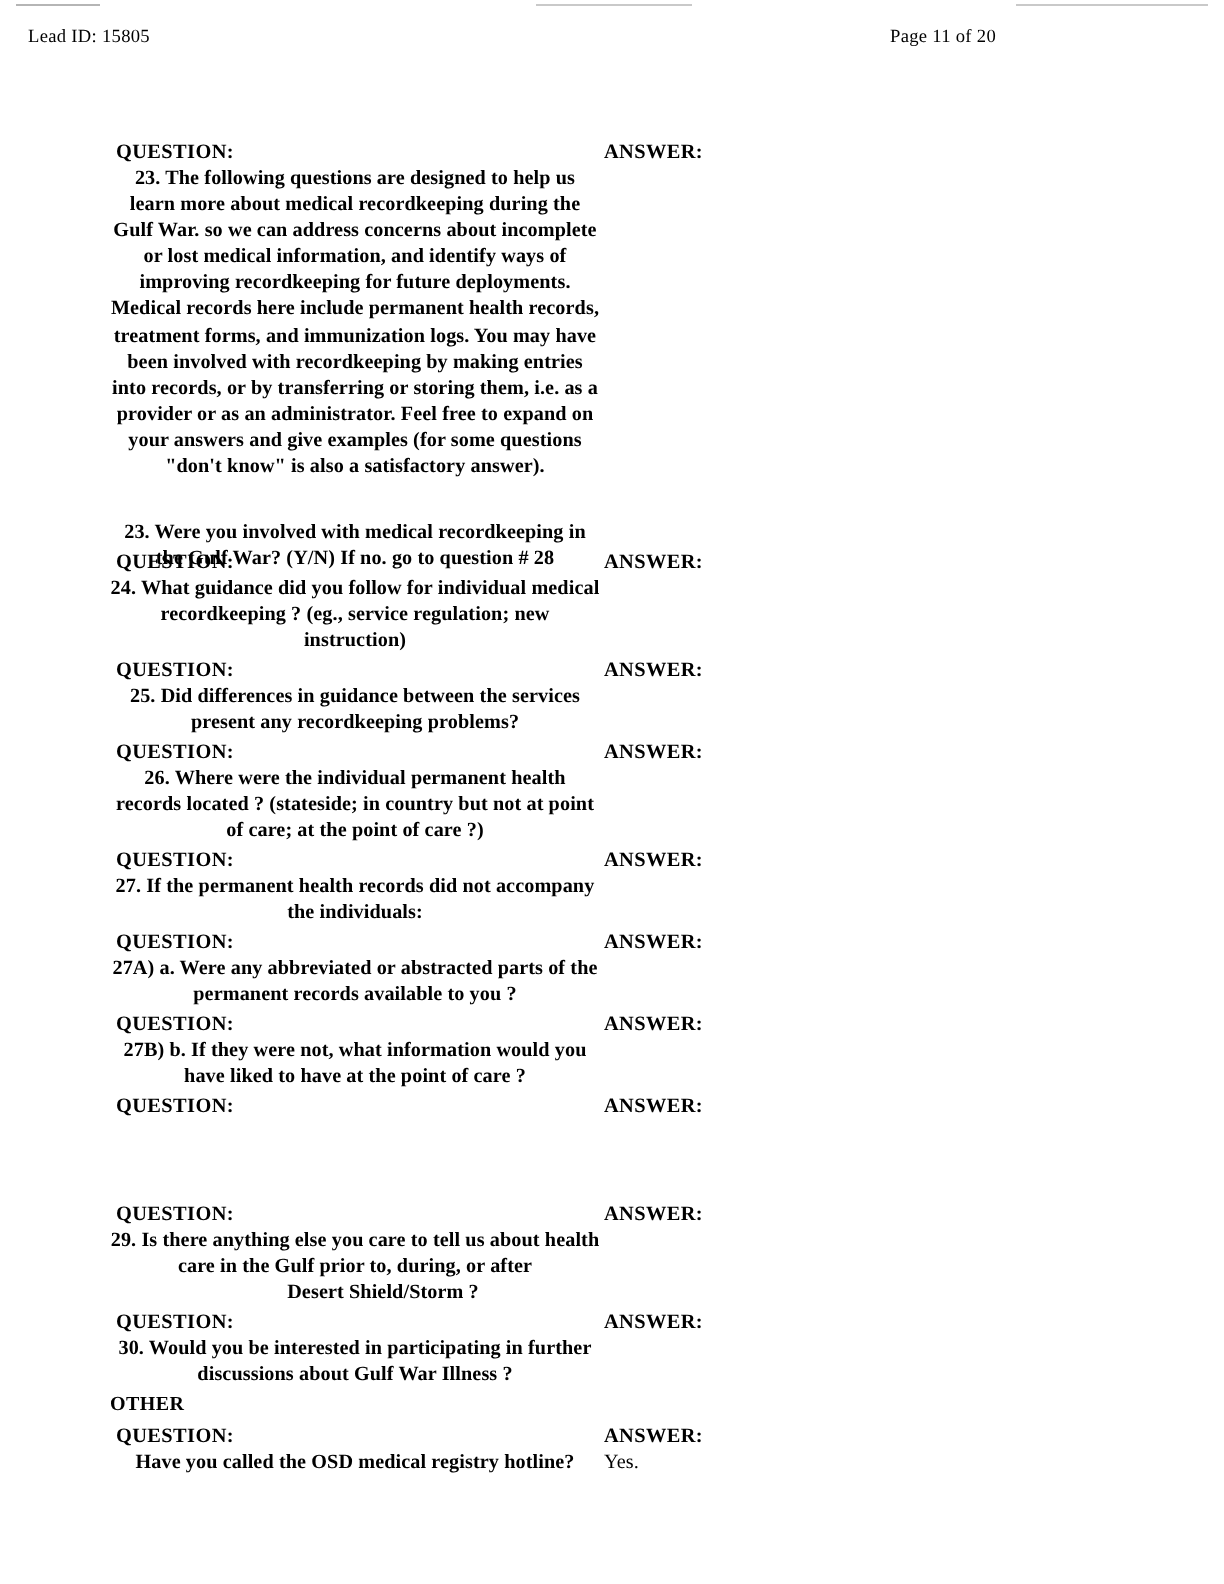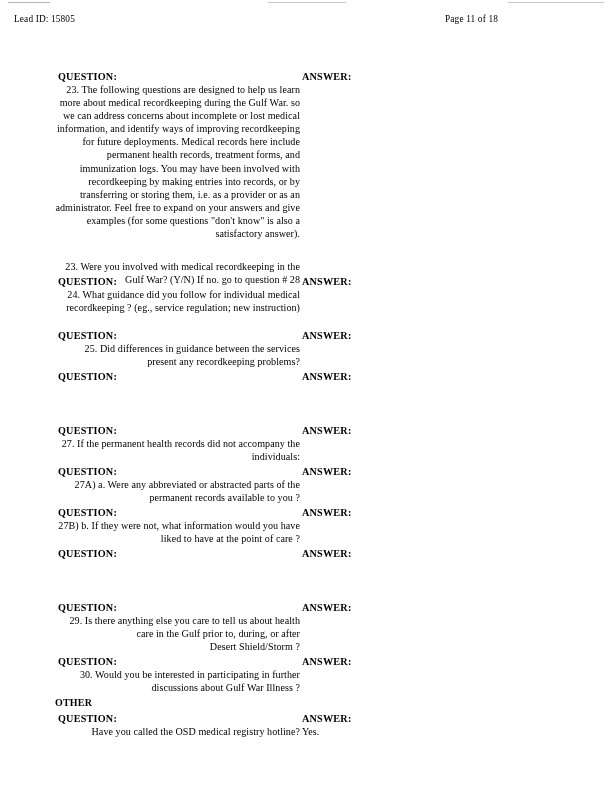--- a/index.html
+++ b/index.html
@@ -79,21 +79,22 @@
     letter-spacing: .2px;
     line-height: 13px;
     white-space: nowrap;
   }
   .label.q { margin-left: 3px; }
 
   .body-text {
     font-size: 10.1px;
     line-height: 13.1px;
     letter-spacing: .05px;
-    text-align: right;
+    text-align: center;
+    font-weight: bold;
   }
   .body-text p { margin: 0; }
   .body-text p.indent-sub { padding-left: 28px; }
   .body-text p.gap { margin-top: 20px; }
 
   .answer-text {
     font-size: 10.1px;
     line-height: 13.1px;
     letter-spacing: .05px;
   }
@@ -109,21 +110,21 @@
 </style>
 </head>
 <body>
 
 <div class="scan-mark m1"></div>
 <div class="scan-mark m2"></div>
 <div class="scan-mark m3"></div>
 
 <div class="page-header">
   <div class="lead-id">Lead ID: 15805</div>
-  <div class="page-num">Page 11 of  18</div>
+  <div class="page-num">Page 11 of  20</div>
 </div>
 
 <div class="sheet">
 
   <div class="qa-block" style="height:205px;">
     <div class="q-col" style="top:0;">
       <div class="label q">QUESTION:</div>
       <div class="body-text">
         <p>23. The following questions are designed to help us learn more about medical recordkeeping during the Gulf War. so we can address concerns about incomplete or lost medical information, and identify ways of improving recordkeeping for future deployments. Medical records here include permanent health records, treatment forms, and immunization logs. You may have been involved with recordkeeping by making entries into records, or by transferring or storing them, i.e. as a provider or as an administrator. Feel free to expand on your answers and give examples (for some questions "don't know" is also a satisfactory answer).</p>
         <p class="gap">23.  Were you involved with medical recordkeeping in the Gulf War? (Y/N)  If no. go to question # 28</p>
@@ -157,20 +158,23 @@
     </div>
     <div class="a-col" style="top:0;">
       <div class="label">ANSWER:</div>
       <div class="answer-text"></div>
     </div>
   </div>
 
   <div class="qa-block" style="height:54px;">
     <div class="q-col" style="top:0;">
       <div class="label q">QUESTION:</div>
+      <div class="body-text">
+        <p>26.  Where were the individual permanent health records located ? (stateside; in country but not at point of care; at the point of care ?)</p>
+      </div>
     </div>
     <div class="a-col" style="top:0;">
       <div class="label">ANSWER:</div>
       <div class="answer-text"></div>
     </div>
   </div>
 
   <div class="qa-block" style="height:41px;">
     <div class="q-col" style="top:0;">
       <div class="label q">QUESTION:</div>

